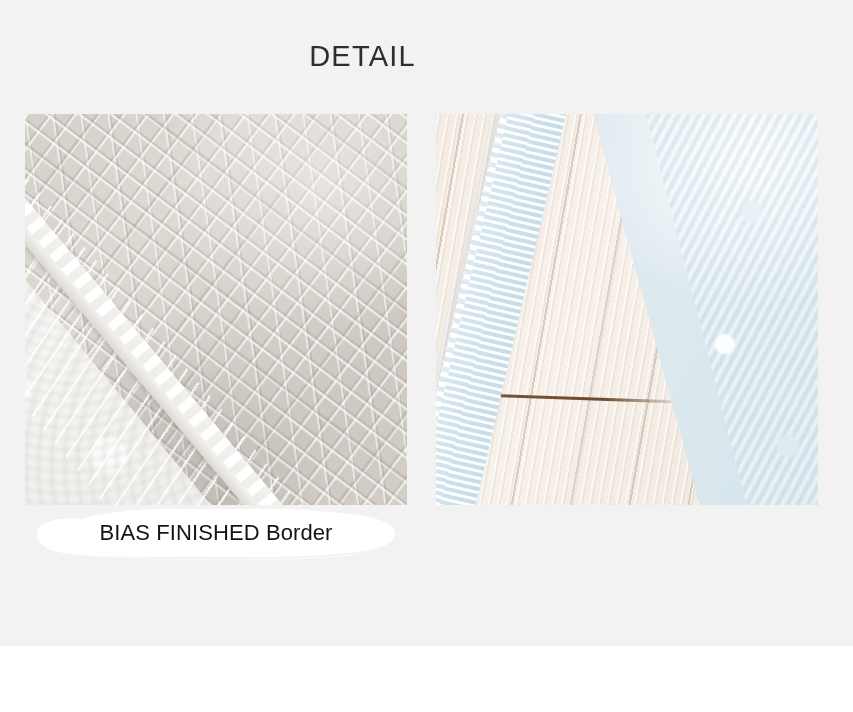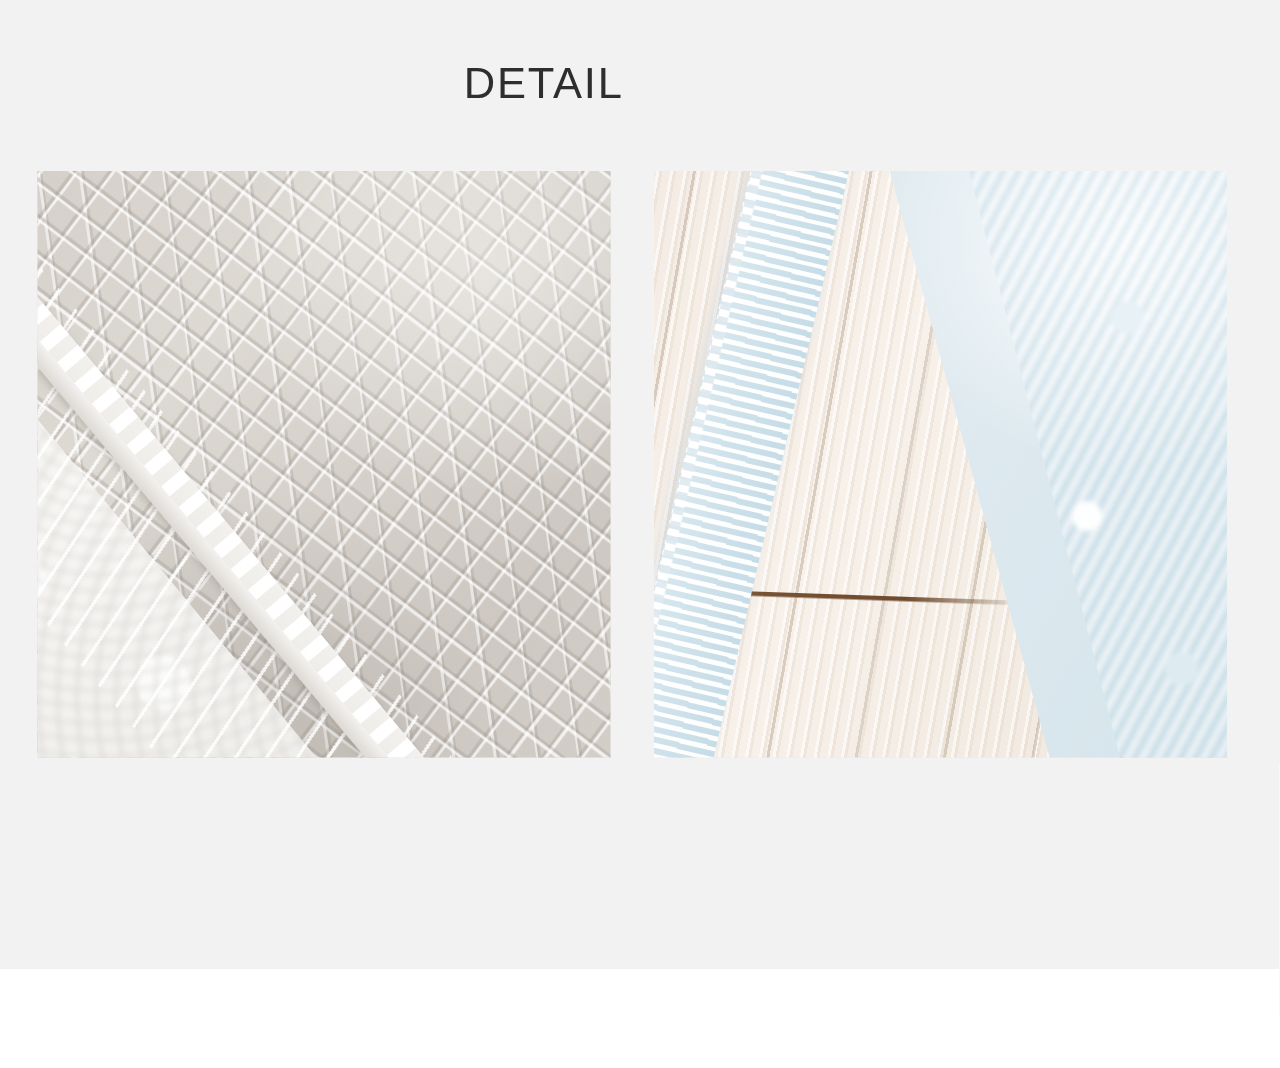--- a/index.html
+++ b/index.html
@@ -335,15 +335,27 @@
       <div class="wood"></div>
       <div class="wood-planks"></div>
       <div class="wood-seam"></div>
       <div class="rug"></div>
       <div class="rug-binding"></div>
       <div class="rug-edge-line"></div>
       <div class="chenille"></div>
     </div>
   </div>
 
+  <div class="caption caption-left">
+    <div class="blob">
+      <svg viewBox="0 0 382 54" preserveAspectRatio="none" aria-hidden="true">
+        <path d="M12,30 C10,17 30,11 56,13 C78,6 120,2 160,3 C205,4 250,1 292,5
+                 C330,8 360,11 368,22 C376,33 362,43 332,46 C300,50 250,52 200,51
+                 C150,50 96,52 58,49 C28,47 14,42 12,30 Z" fill="#ffffff"></path>
+        <path d="M30,46 C90,53 180,55 268,52 C310,50 344,48 356,44
+                 C340,50 300,53 240,54 C160,55 70,53 30,46 Z" fill="#ffffff" opacity="0.55"></path>
+      </svg>
+    </div>
+    <div class="caption-text">BIAS FINISHED Border</div>
+  </div>
 
 
 </div>
 
 </body></html>

